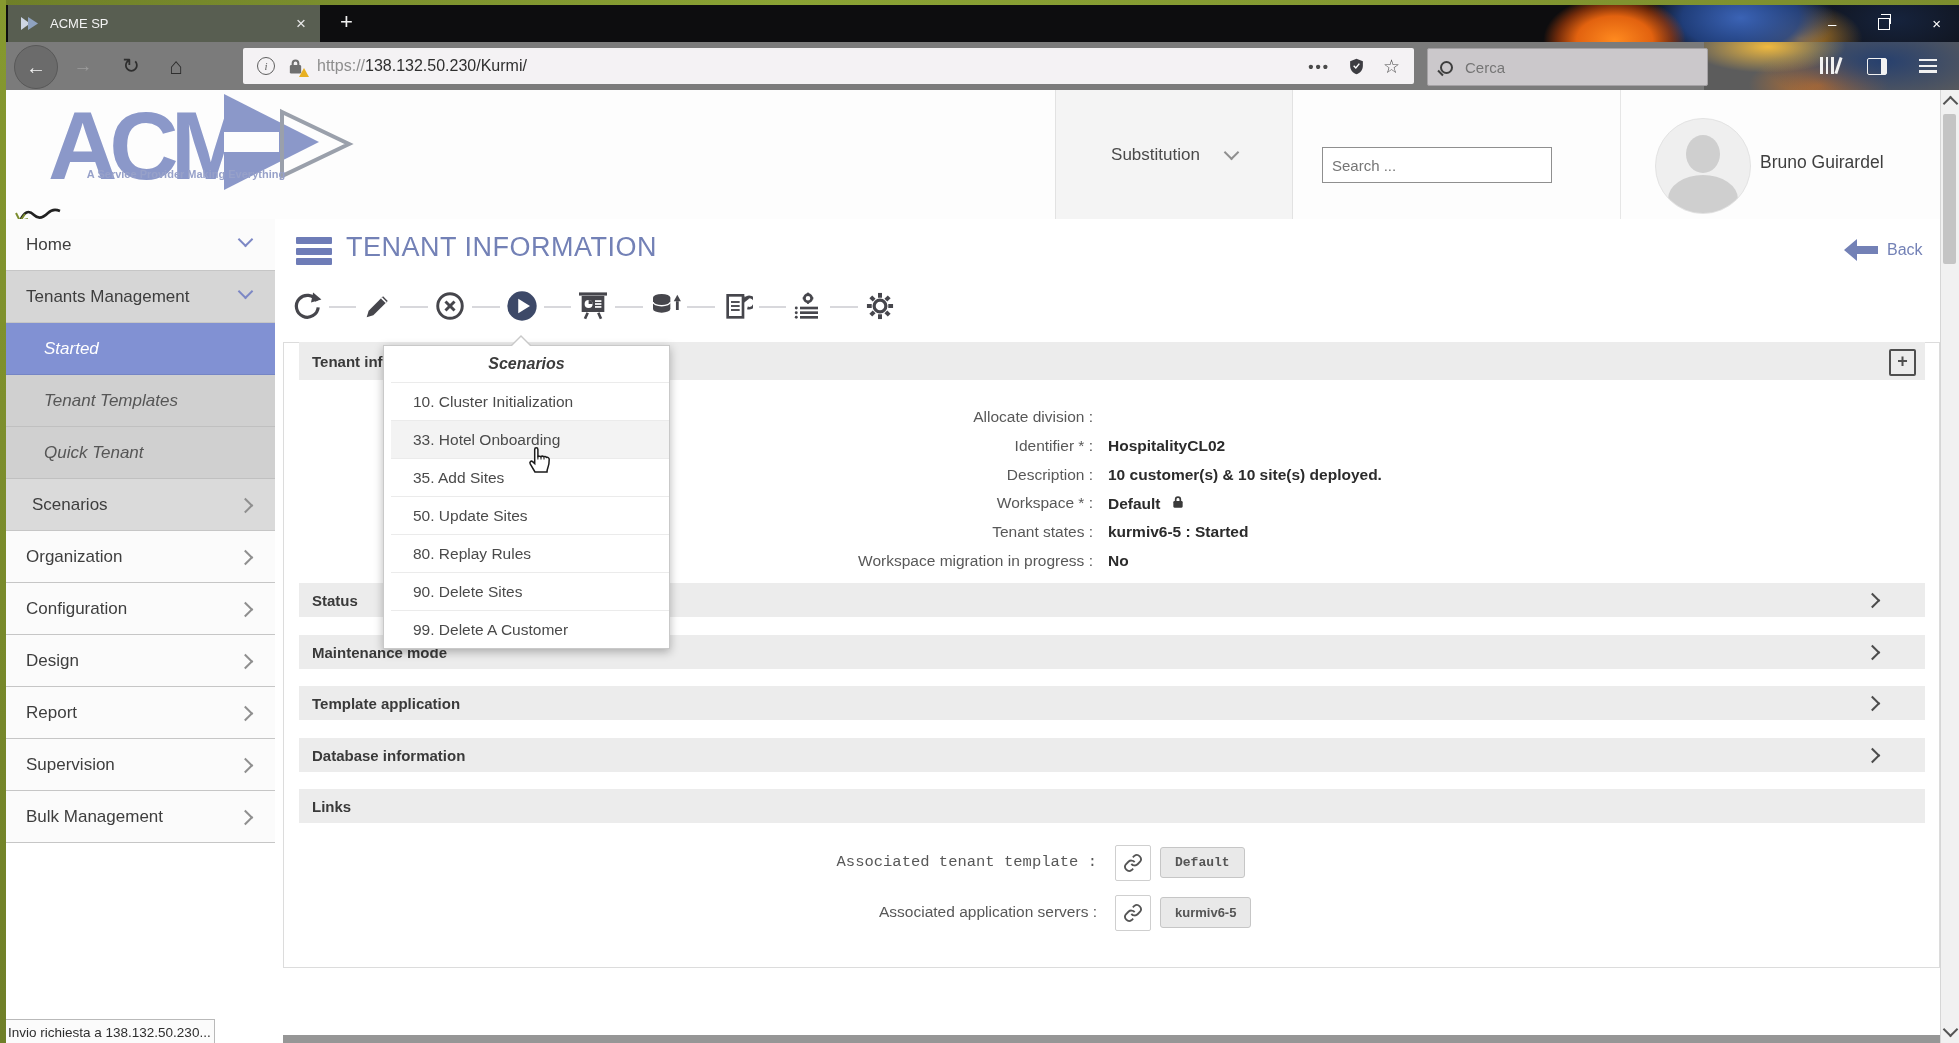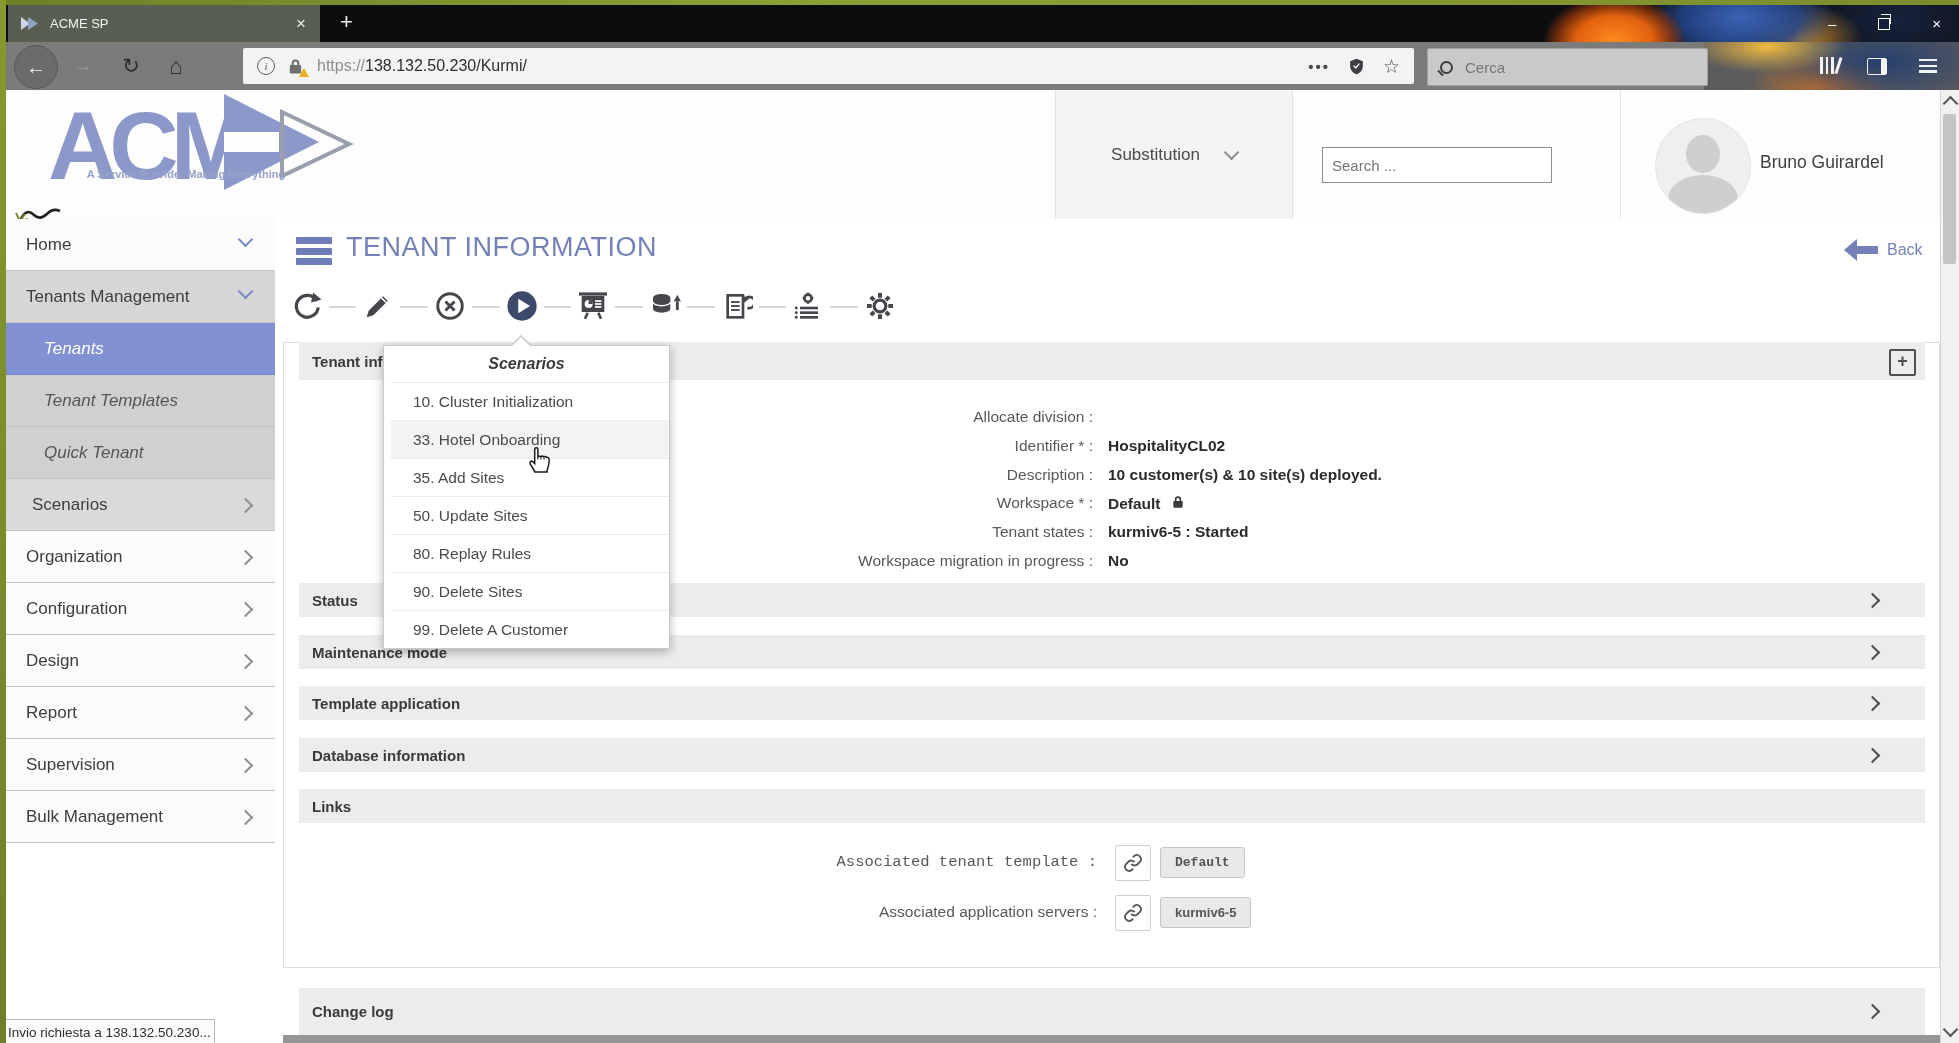--- a/index.html
+++ b/index.html
@@ -245,21 +245,21 @@
   <nav id="sidebar">
       <div class="side-row top-white">
         <span class="lbl">Home</span>
         <span class="chev down blue"></span>
       </div>
       <div class="side-row top-gray">
         <span class="lbl">Tenants Management</span>
         <span class="chev down blue"></span>
       </div>
       <div class="side-row sub-active">
-        <span class="lbl">Tenants</span>
+        <span class="lbl">Started</span>
       </div>
       <div class="side-row sub-gray">
         <span class="lbl">Tenant Templates</span>
       </div>
       <div class="side-row sub-gray">
         <span class="lbl">Quick Tenant</span>
       </div>
       <div class="side-row top-light">
         <span class="lbl">Scenarios</span>
         <span class="chev right"></span>
@@ -464,24 +464,20 @@
         <span class="chainbtn">
           <svg width="20" height="20" viewBox="0 0 24 24" fill="none" stroke="#555" stroke-width="2.2">
             <path d="M10 13a5 5 0 0 0 7.5.5l3-3a5 5 0 0 0-7-7l-1.7 1.7"></path>
             <path d="M14 11a5 5 0 0 0-7.5-.5l-3 3a5 5 0 0 0 7 7l1.7-1.7"></path>
           </svg>
         </span>
         <span class="valbtn">kurmiv6-5</span>
       </div>
     </div>
 
-  <div class="secbar" style="top:988px;height:47px;">
-    <span class="t">Change log</span>
-    <span class="chev right" style="top:18px;"></span>
-  </div>
   <div class="darkstrip"></div>
 
   <div id="dropdown">
     <span class="caret2"></span>
       <span class="caret"></span>
     <div class="dd-head">Scenarios</div>
     <div id="dd-items">
         <div class="dd-item">10. Cluster Initialization</div>
         <div class="dd-item hover">33. Hotel Onboarding</div>
         <div class="dd-item">35. Add Sites</div>

